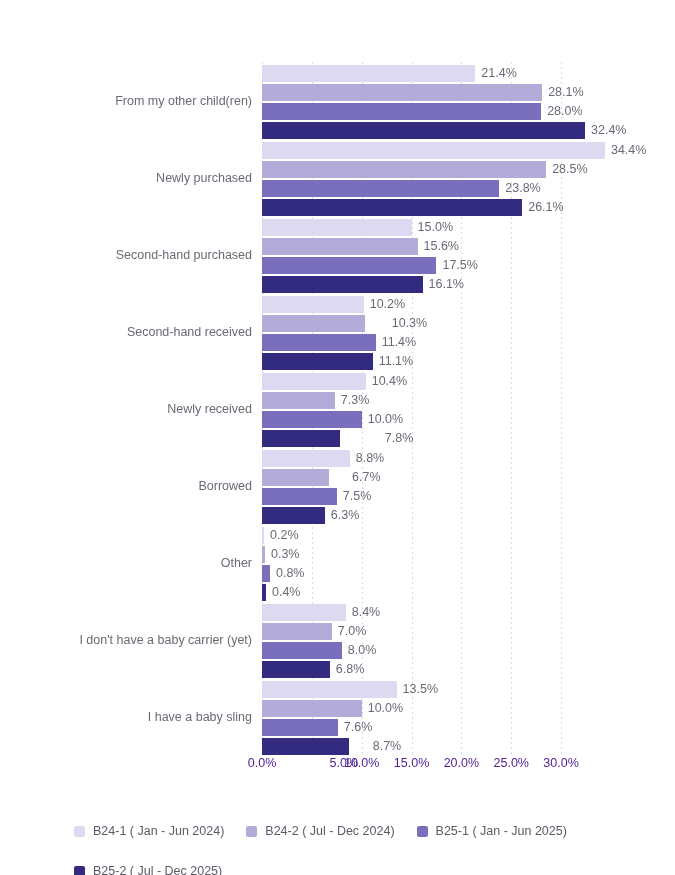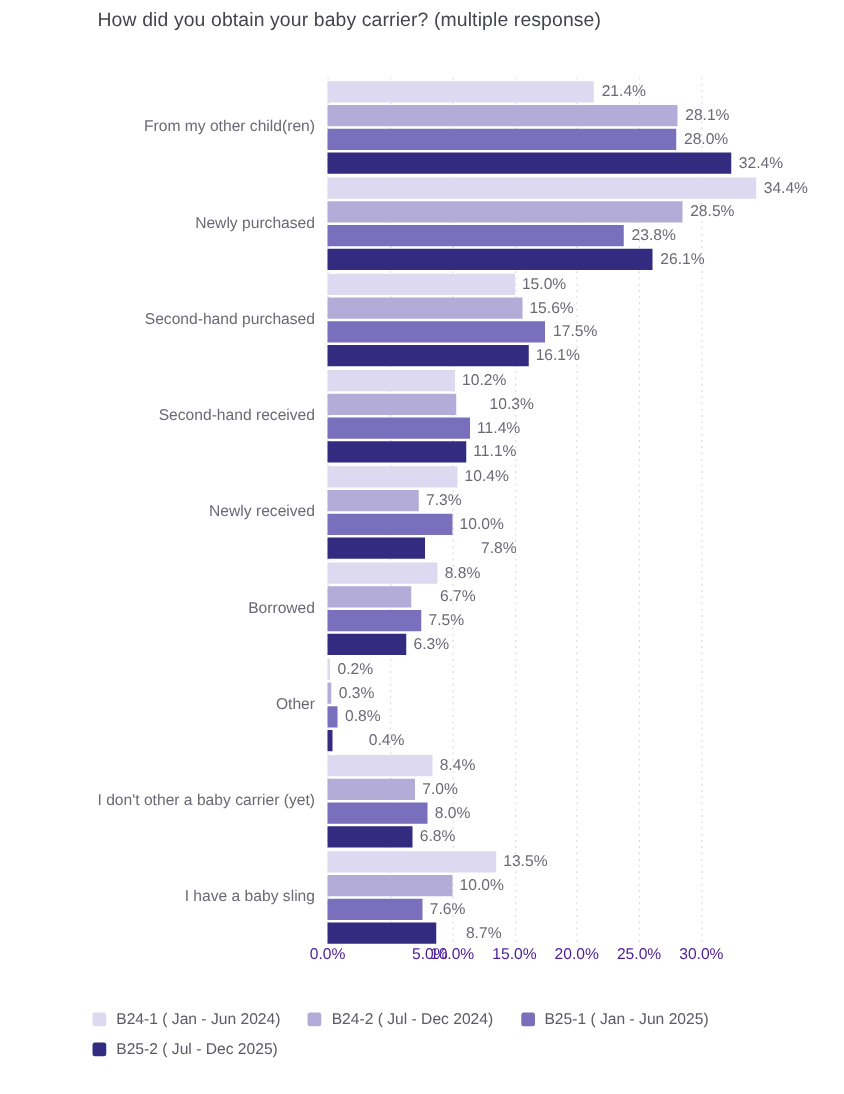--- a/index.html
+++ b/index.html
@@ -147,39 +147,39 @@
     display: flex;
     flex-wrap: wrap;
     align-items: center;
   }
   .legend-item {
     display: flex;
     align-items: center;
     margin-right: 22px;
     margin-bottom: 10px;
     white-space: nowrap;
+    margin-top: 16px;
   }
   .legend-swatch {
     width: 11px;
     height: 11px;
     border-radius: 2px;
     margin-right: 8px;
     flex: none;
   }
   .legend-label {
     font-size: 12.5px;
     color: #5b5b66;
   }
 </style>
 </head>
 <body>
 
 <div id="chart-root">
 
-  <div class="chart-title">How did you obtain your baby carrier? (multiple response)</div>
 
   <div class="plot-area">
     <div class="gridlines" id="gridlines">
         <div class="gridline" style="left: 262px;"></div>
         <div class="gridline" style="left: 311.85px;"></div>
         <div class="gridline" style="left: 361.7px;"></div>
         <div class="gridline" style="left: 411.55px;"></div>
         <div class="gridline" style="left: 461.4px;"></div>
         <div class="gridline" style="left: 511.25px;"></div>
         <div class="gridline" style="left: 561.1px;"></div>
@@ -321,26 +321,26 @@
             <div class="bar-row">
               <div class="bar" title="B24-2 ( Jul - Dec 2024) — Other: 0.3%" style="width: 2.991px; background: rgb(179, 172, 216);"></div>
               <div class="bar-value" style="left: 2.991px;">0.3%</div>
             </div>
             <div class="bar-row">
               <div class="bar" title="B25-1 ( Jan - Jun 2025) — Other: 0.8%" style="width: 7.976px; background: rgb(122, 111, 189);"></div>
               <div class="bar-value" style="left: 7.976px;">0.8%</div>
             </div>
             <div class="bar-row">
               <div class="bar" title="B25-2 ( Jul - Dec 2025) — Other: 0.4%" style="width: 3.988px; background: rgb(51, 43, 128);"></div>
-              <div class="bar-value" style="left: 3.988px; margin-left: 23px;">0.4%</div>
+              <div class="bar-value" style="left: 3.988px;">0.4%</div>
             </div>
           </div>
         </div>
         <div class="bar-group" style="top: 539px;">
-          <div class="cat-label">I don't other a baby carrier (yet)</div>
+          <div class="cat-label">I don't have a baby carrier (yet)</div>
           <div class="bars">
             <div class="bar-row">
               <div class="bar" title="B24-1 ( Jan - Jun 2024) — I don't have a baby carrier (yet): 8.4%" style="width: 83.748px; background: rgb(221, 217, 241);"></div>
               <div class="bar-value" style="left: 83.748px;">8.4%</div>
             </div>
             <div class="bar-row">
               <div class="bar" title="B24-2 ( Jul - Dec 2024) — I don't have a baby carrier (yet): 7.0%" style="width: 69.79px; background: rgb(179, 172, 216);"></div>
               <div class="bar-value" style="left: 69.79px;">7.0%</div>
             </div>
             <div class="bar-row">

